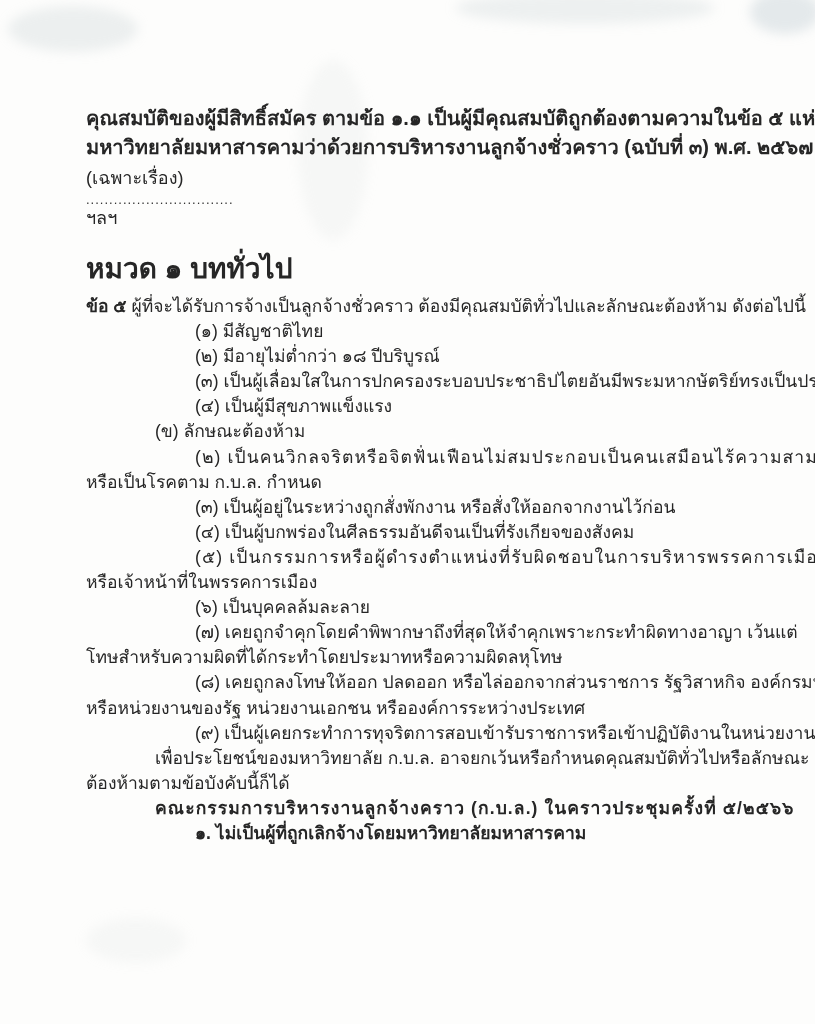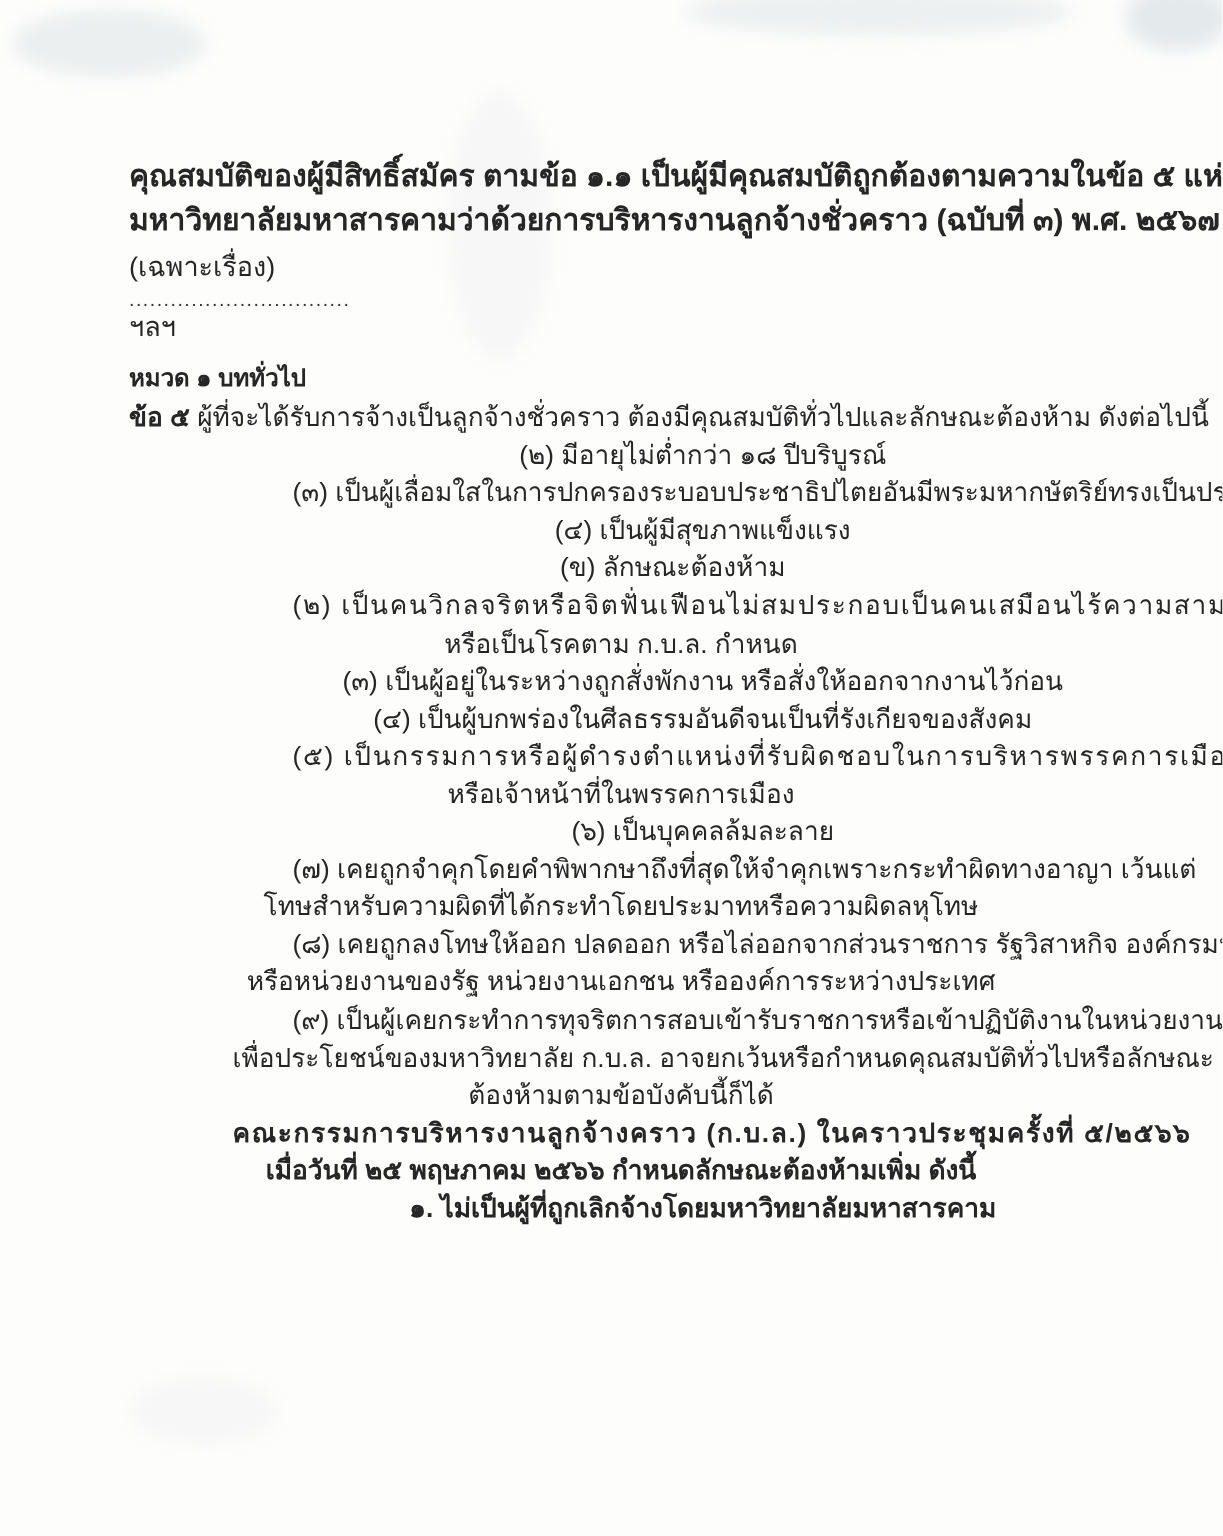--- a/index.html
+++ b/index.html
@@ -50,30 +50,29 @@
     font-size: 13px;
     line-height: 14px;
     letter-spacing: 1px;
     color: #333333;
   }
   .etc-symbol {
     font-size: 18px;
     line-height: 22px;
   }
   .section-heading {
-    margin-top: 11px;
+    margin-top: 27px;
     font-weight: bold;
-    font-size: 16px;
+    font-size: 28px;
     line-height: 26px;
   }
   .body-lines {
-    margin-top: 0;
+    margin-top: 12px;
     font-size: 17.5px;
     line-height: 25.1px;
-    text-align: center;
   }
   .doc-line { white-space: nowrap; }
   .ind-1 { padding-left: 69px; }   
   .ind-2 { padding-left: 109px; }  
   .bold { font-weight: bold; }
   .spread { letter-spacing: 1.1px; }
   .lead { font-weight: bold; }
 </style>
 </head>
 <body>
@@ -96,37 +95,37 @@
     <div class="center-line scope-note">(เฉพาะเรื่อง)</div>
 
     <div class="center-line dots">................................</div>
 
     <div class="center-line etc-symbol">ฯลฯ</div>
 
     <div class="center-line section-heading">หมวด ๑ บททั่วไป</div>
 
     <div class="body-lines" id="body-lines">
         <div class="doc-line"><span class="lead">ข้อ ๕</span><span> ผู้ที่จะได้รับการจ้างเป็นลูกจ้างชั่วคราว ต้องมีคุณสมบัติทั่วไปและลักษณะต้องห้าม ดังต่อไปนี้</span></div>
+        <div class="doc-line ind-2">(๑) มีสัญชาติไทย</div>
         <div class="doc-line ind-2">(๒) มีอายุไม่ต่ำกว่า ๑๘ ปีบริบูรณ์</div>
         <div class="doc-line ind-2">(๓) เป็นผู้เลื่อมใสในการปกครองระบอบประชาธิปไตยอันมีพระมหากษัตริย์ทรงเป็นประมุข</div>
         <div class="doc-line ind-2">(๔) เป็นผู้มีสุขภาพแข็งแรง</div>
         <div class="doc-line ind-1">(ข) ลักษณะต้องห้าม</div>
         <div class="doc-line ind-2 spread">(๒) เป็นคนวิกลจริตหรือจิตฟั่นเฟือนไม่สมประกอบเป็นคนเสมือนไร้ความสามารถ</div>
         <div class="doc-line">หรือเป็นโรคตาม ก.บ.ล. กำหนด</div>
         <div class="doc-line ind-2">(๓) เป็นผู้อยู่ในระหว่างถูกสั่งพักงาน หรือสั่งให้ออกจากงานไว้ก่อน</div>
         <div class="doc-line ind-2">(๔) เป็นผู้บกพร่องในศีลธรรมอันดีจนเป็นที่รังเกียจของสังคม</div>
         <div class="doc-line ind-2 spread">(๕) เป็นกรรมการหรือผู้ดำรงตำแหน่งที่รับผิดชอบในการบริหารพรรคการเมือง</div>
         <div class="doc-line">หรือเจ้าหน้าที่ในพรรคการเมือง</div>
         <div class="doc-line ind-2">(๖) เป็นบุคคลล้มละลาย</div>
         <div class="doc-line ind-2">(๗) เคยถูกจำคุกโดยคำพิพากษาถึงที่สุดให้จำคุกเพราะกระทำผิดทางอาญา เว้นแต่</div>
         <div class="doc-line">โทษสำหรับความผิดที่ได้กระทำโดยประมาทหรือความผิดลหุโทษ</div>
         <div class="doc-line ind-2">(๘) เคยถูกลงโทษให้ออก ปลดออก หรือไล่ออกจากส่วนราชการ รัฐวิสาหกิจ องค์กรมหาชน</div>
         <div class="doc-line">หรือหน่วยงานของรัฐ หน่วยงานเอกชน หรือองค์การระหว่างประเทศ</div>
         <div class="doc-line ind-2">(๙) เป็นผู้เคยกระทำการทุจริตการสอบเข้ารับราชการหรือเข้าปฏิบัติงานในหน่วยงานของรัฐ</div>
         <div class="doc-line ind-1">เพื่อประโยชน์ของมหาวิทยาลัย ก.บ.ล. อาจยกเว้นหรือกำหนดคุณสมบัติทั่วไปหรือลักษณะ</div>
         <div class="doc-line">ต้องห้ามตามข้อบังคับนี้ก็ได้</div>
         <div class="doc-line ind-1 bold spread">คณะกรรมการบริหารงานลูกจ้างคราว (ก.บ.ล.) ในคราวประชุมครั้งที่ ๕/๒๕๖๖</div>
-        <div class="doc-line bold">เมื่อวันที่ ๒๕ พฤษภาคม ๒๕๖๖ กำหนดลักษณะต้องห้ามเพิ่ม ดังนี้</div>
         <div class="doc-line ind-2 bold">๑. ไม่เป็นผู้ที่ถูกเลิกจ้างโดยมหาวิทยาลัยมหาสารคาม</div>
       </div>
 
   </div>
 </div>
 
 </body></html>

